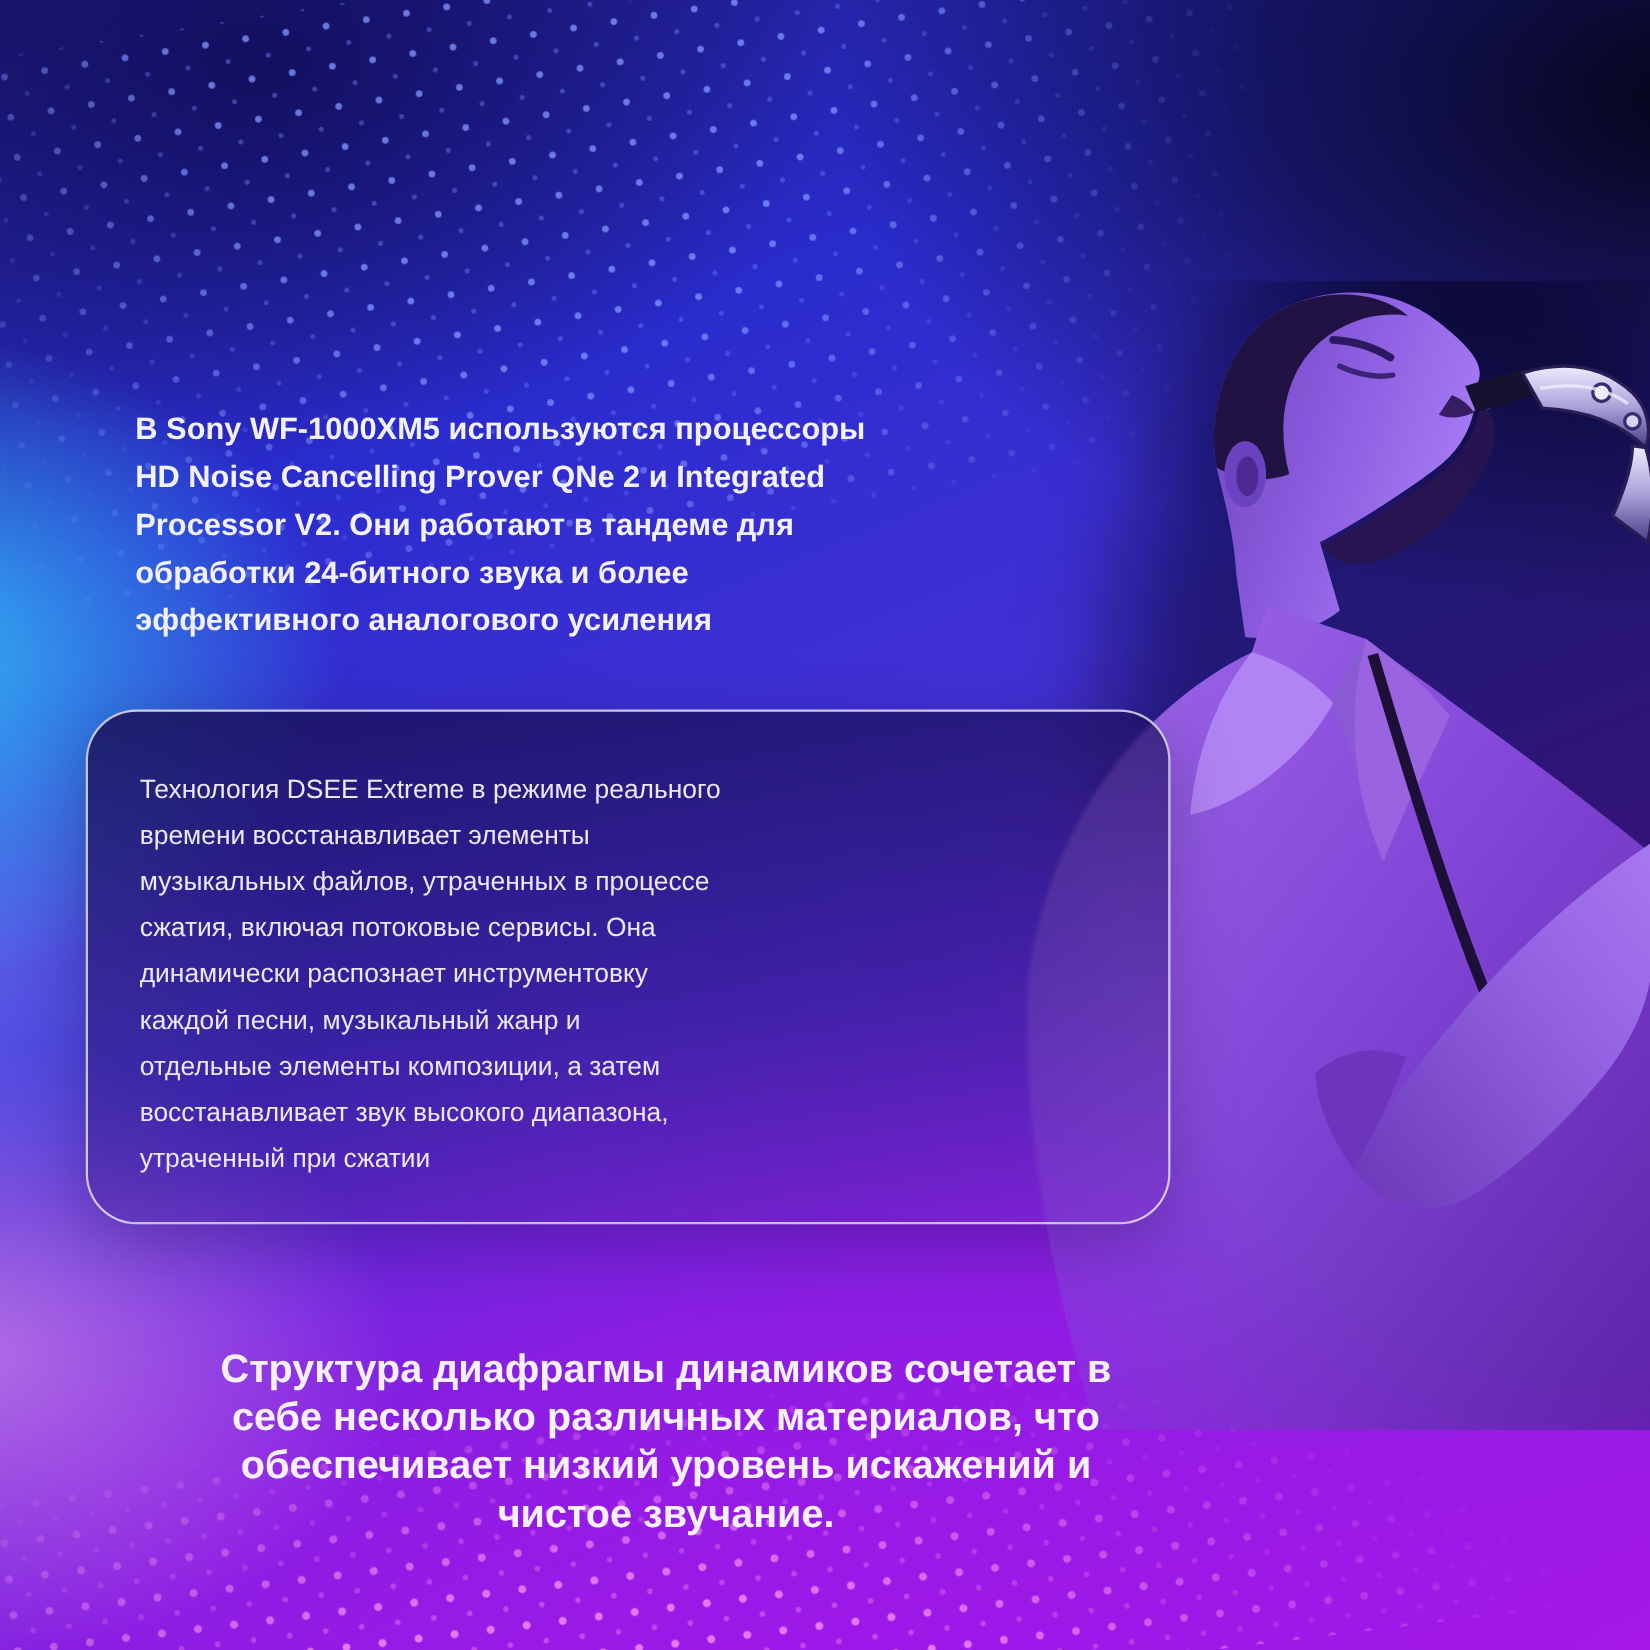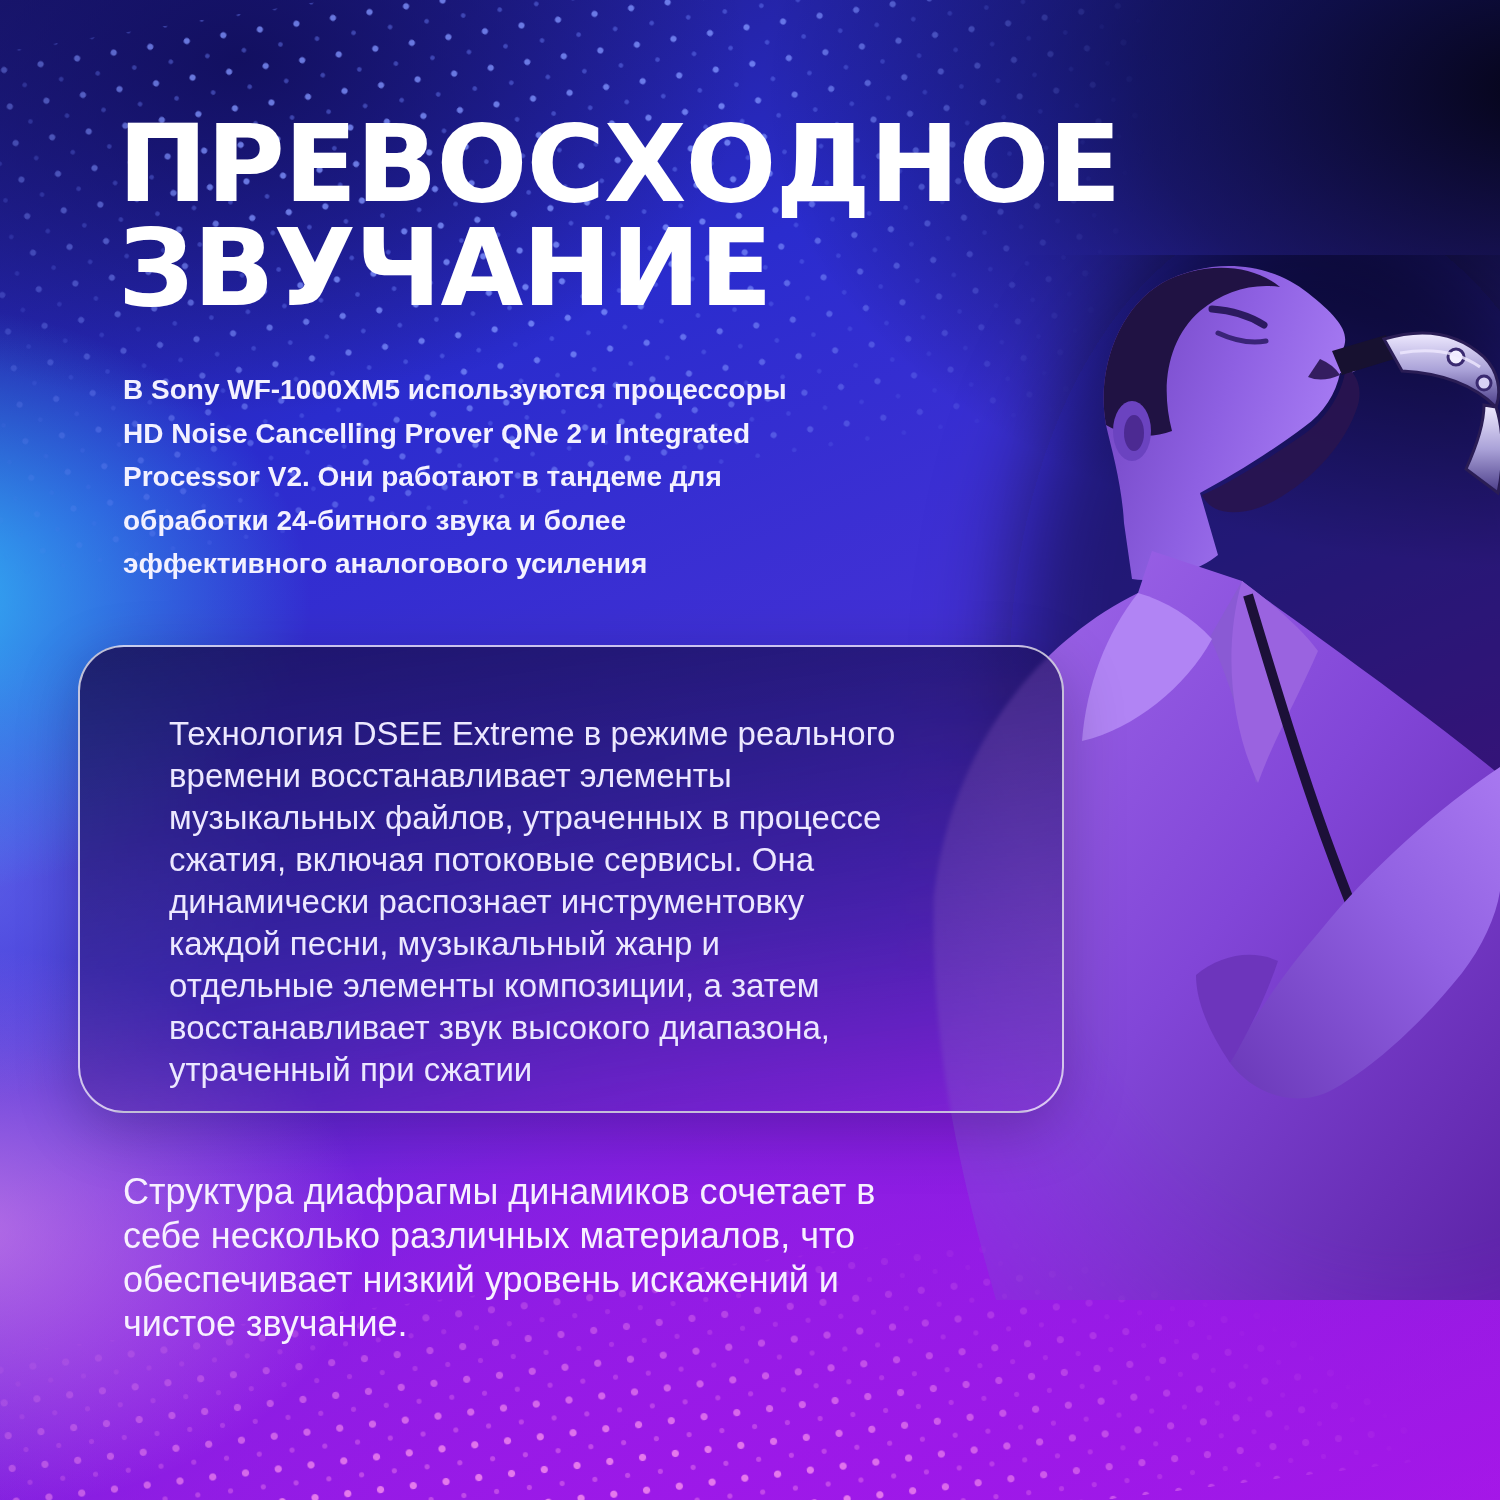--- a/index.html
+++ b/index.html
@@ -60,28 +60,28 @@
     color:#f3f1ff;white-space:pre-line;
   }
   .glass-card{
     position:absolute;left:78px;top:645px;width:986px;height:468px;z-index:3;
     box-sizing:border-box;border:2px solid rgba(255,255,255,0.72);border-radius:46px;
     background:linear-gradient(172deg, rgba(25,17,88,0.85) 0%, rgba(44,22,122,0.55) 55%, rgba(112,40,182,0.26) 100%);
     backdrop-filter:blur(2px);
     box-shadow:0 18px 60px rgba(10,4,40,0.25);
   }
   .glass-card p{
-    margin:16px;padding:50px 30px 0 73px;
-    font-size:33px;line-height:42px;font-weight:500;
+    margin:0;padding:50px 30px 0 47px;
+    font-size:24px;line-height:42px;font-weight:500;
     color:#ece8ff;white-space:pre-line;
   }
   .outro{
-    position:absolute;left:123px;top:1170px;width:965px;z-index:3;margin:0;
-    font-size:36px;line-height:44px;font-weight:normal;
-    color:#f7f0ff;white-space:pre-line;
+    position:absolute;left:123px;top:1222px;width:965px;z-index:3;margin:0;
+    font-size:36px;line-height:44px;font-weight:bold;
+    color:#f7f0ff;white-space:pre-line;text-align:center;
   }
 </style>
 </head>
 <body>
 
 <div class="canvas">
 
   <div class="dots-top"></div>
   <div class="dots-bottom"></div>
 
@@ -173,22 +173,20 @@
       <path d="M432 96 L486 80 L494 104 L442 120 Z" fill="#171130"></path>
       <path d="M484 84 C524 72 558 78 584 102 C598 116 602 136 596 152
                C572 128 540 118 502 116 Z" fill="url(#saxGrad)" stroke="#2a1d55" stroke-width="3"></path>
       <path d="M596 152 C604 176 604 210 598 238 L566 214 C576 192 584 170 584 150 Z" fill="url(#saxGrad)" stroke="#2a1d55" stroke-width="3"></path>
       <circle cx="556" cy="102" r="8" fill="#f2eeff" stroke="#3a2a70" stroke-width="3"></circle>
       <circle cx="584" cy="128" r="7" fill="#d9d2f5" stroke="#3a2a70" stroke-width="3"></circle>
       <path d="M500 98 C534 92 560 98 580 112" stroke="#efe9ff" stroke-width="3" fill="none" opacity="0.8"></path>
     </svg>
   </div>
 
-  <h1 class="headline">ПРЕВОСХОДНОЕ
-ЗВУЧАНИЕ</h1>
 
   <p class="intro">В Sony WF-1000XM5 используются процессоры
 HD Noise Cancelling Prover QNe 2 и Integrated
 Processor V2. Они работают в тандеме для
 обработки 24-битного звука и более
 эффективного аналогового усиления</p>
 
   <div class="glass-card">
     <p>Технология DSEE Extreme в режиме реального
 времени восстанавливает элементы

